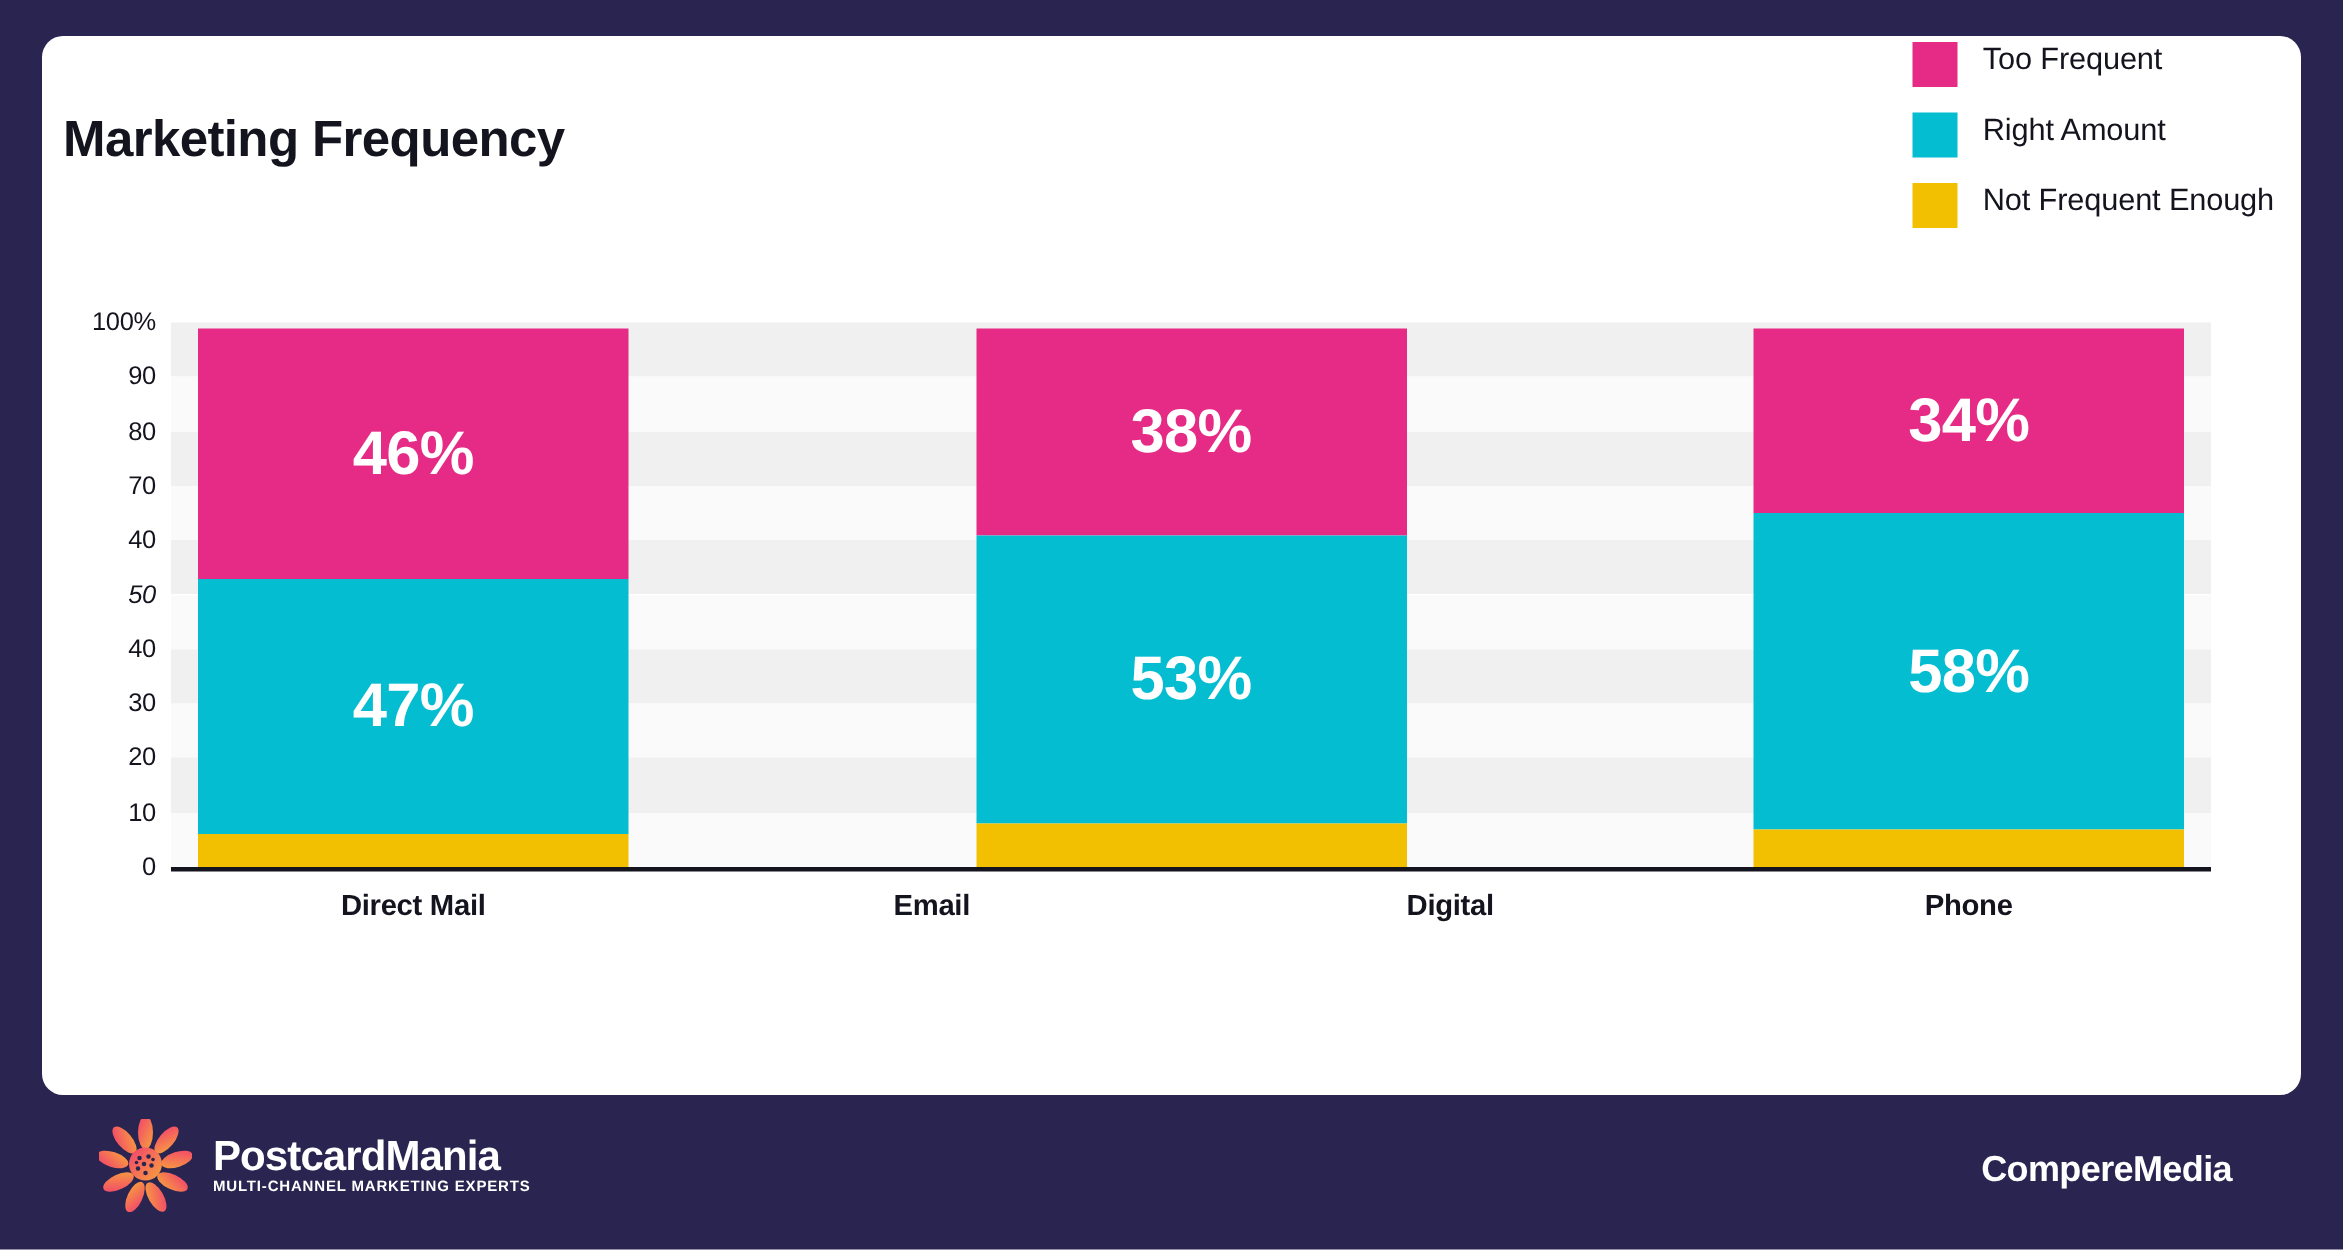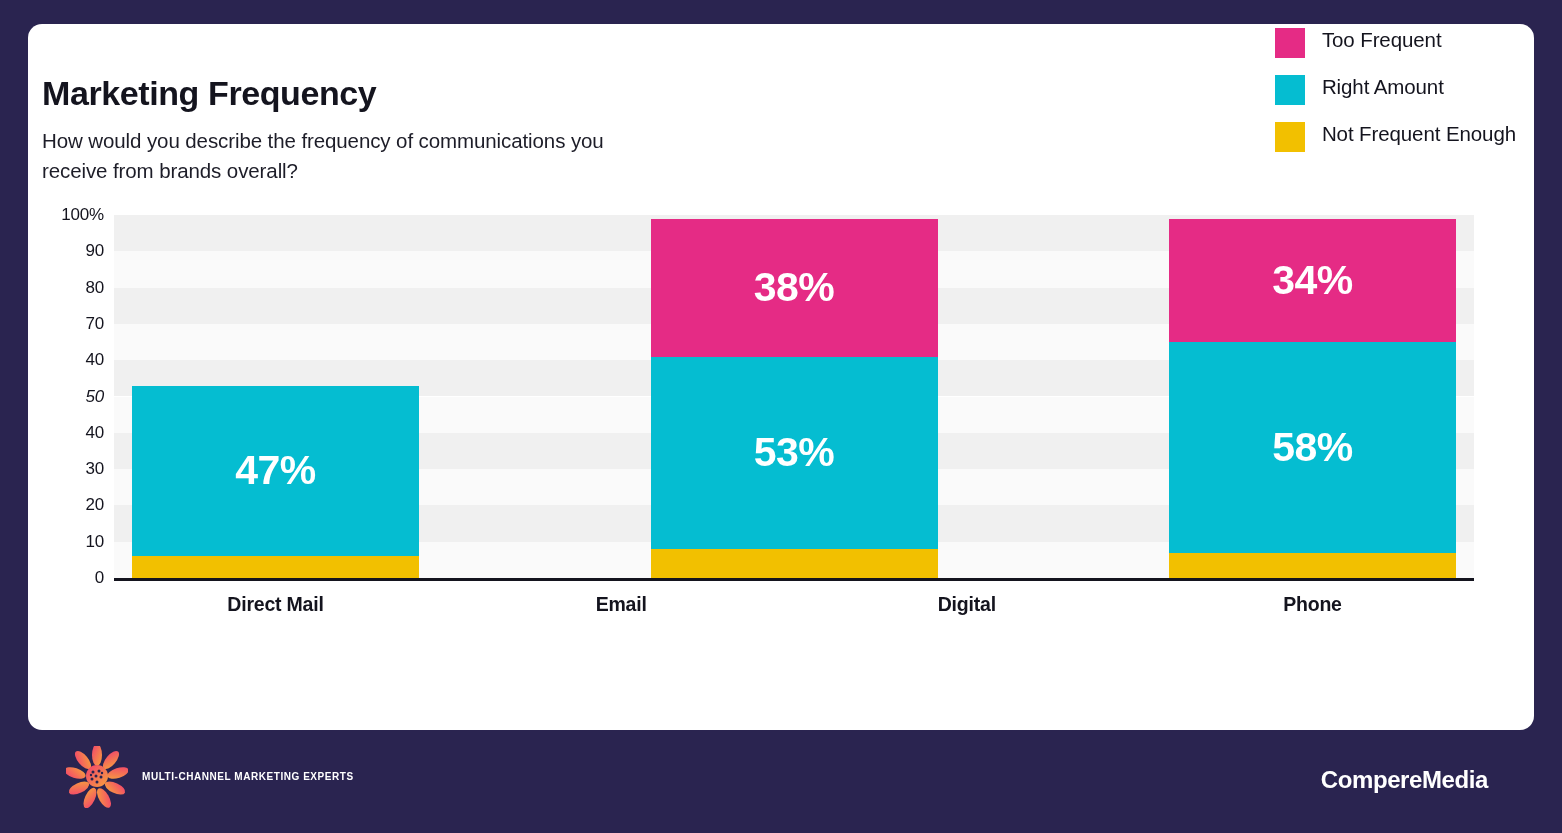--- a/index.html
+++ b/index.html
@@ -180,21 +180,20 @@
 </style>
 </head>
 <body>
 
 <div class="page">
 
   <div class="card"></div>
 
   <div class="header">
     <div class="title">Marketing Frequency</div>
-    <div class="subtitle">How would you describe the frequency of communications you receive from brands overall?</div>
   </div>
 
   <div class="legend" id="legend">
       <div class="legend-item">
         <span class="legend-swatch" style="background: rgb(229, 43, 133);"></span>
         <span class="legend-label">Too Frequent</span>
       </div>
       <div class="legend-item">
         <span class="legend-swatch" style="background: rgb(5, 189, 209);"></span>
         <span class="legend-label">Right Amount</span>
@@ -227,20 +226,23 @@
           <div class="band" style="top: 108.9px; height: 36.3px; background: rgb(250, 250, 250);"></div>
           <div class="band" style="top: 145.2px; height: 36.3px; background: rgb(240, 240, 240);"></div>
           <div class="band" style="top: 181.5px; height: 36.3px; background: rgb(250, 250, 250);"></div>
           <div class="band" style="top: 217.8px; height: 36.3px; background: rgb(240, 240, 240);"></div>
           <div class="band" style="top: 254.1px; height: 36.3px; background: rgb(250, 250, 250);"></div>
           <div class="band" style="top: 290.4px; height: 36.3px; background: rgb(240, 240, 240);"></div>
           <div class="band" style="top: 326.7px; height: 36.3px; background: rgb(250, 250, 250);"></div>
         </div>
       <div class="bars" id="bars">
           <div class="bar-col">
+            <div class="seg" style="background: rgb(229, 43, 133); height: 166.98px;">
+              <span class="seg-label">46%</span>
+            </div>
             <div class="seg" style="background: rgb(5, 189, 209); height: 170.61px;">
               <span class="seg-label">47%</span>
             </div>
             <div class="seg" style="background: rgb(242, 192, 0); height: 21.78px;"></div>
           </div>
           <div class="bar-col">
             <div class="seg" style="background: rgb(229, 43, 133); height: 137.94px;">
               <span class="seg-label">38%</span>
             </div>
             <div class="seg" style="background: rgb(5, 189, 209); height: 192.39px;">
@@ -296,19 +298,20 @@
             <circle cx="30" cy="30" r="1.5"></circle>
               <circle cx="35" cy="31" r="1.5"></circle>
             <circle cx="26" cy="33" r="1.5"></circle>
               <circle cx="31" cy="36" r="1.5"></circle>
             <circle cx="36" cy="27" r="1.2"></circle>
               <circle cx="25" cy="29" r="1.2"></circle>
           </g>
         </svg>
       </span>
       <span class="brand-text">
+        <span class="brand-name">PostcardMania</span>
         <span class="brand-tag">MULTI-CHANNEL MARKETING EXPERTS</span>
       </span>
     </div>
     <div class="brand-right">CompereMedia</div>
   </div>
 
 </div>
 
 </body></html>

